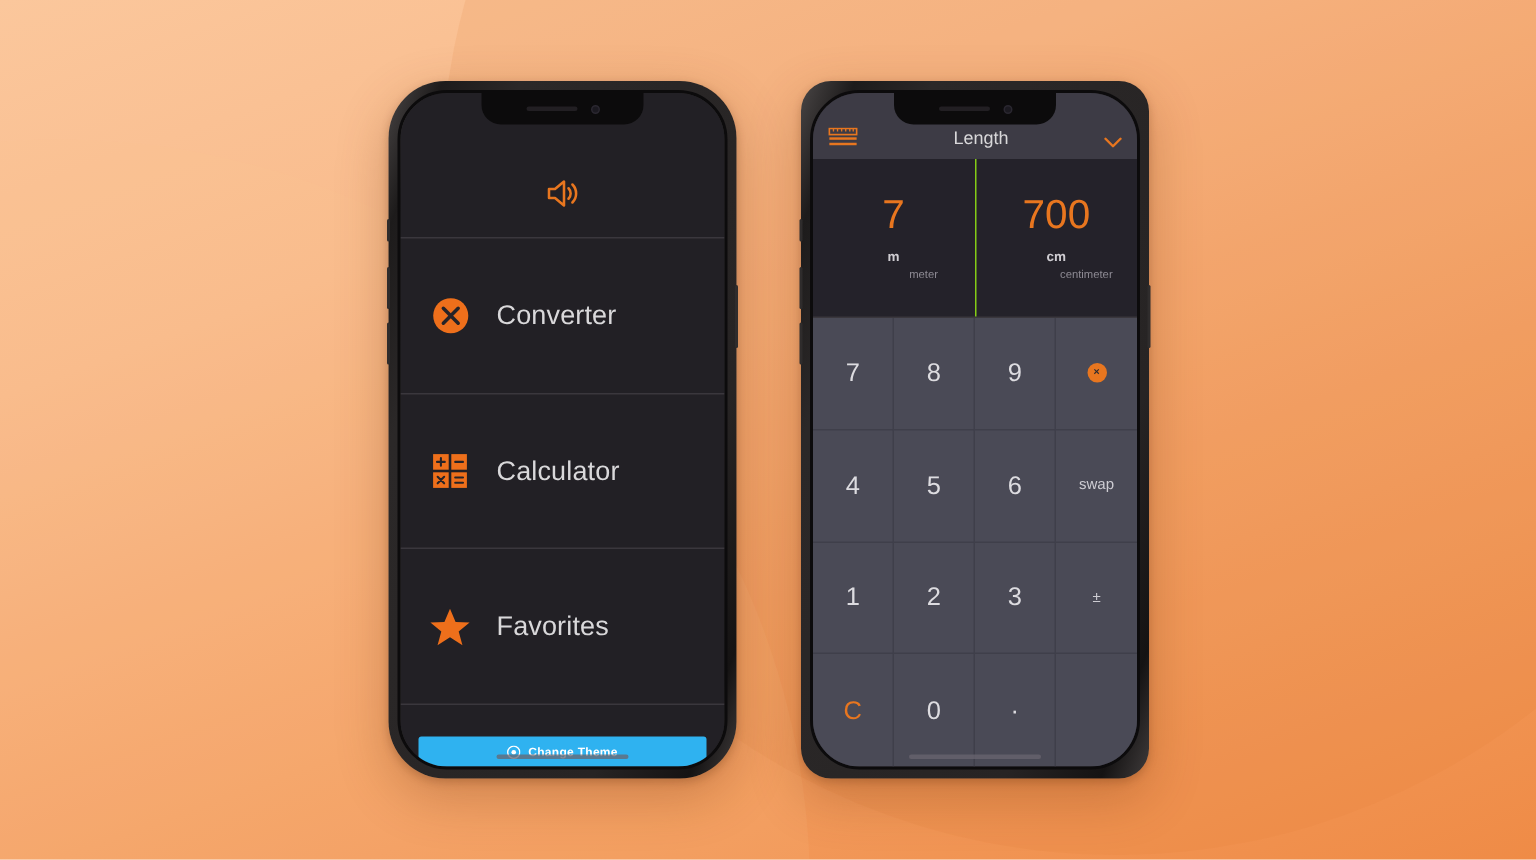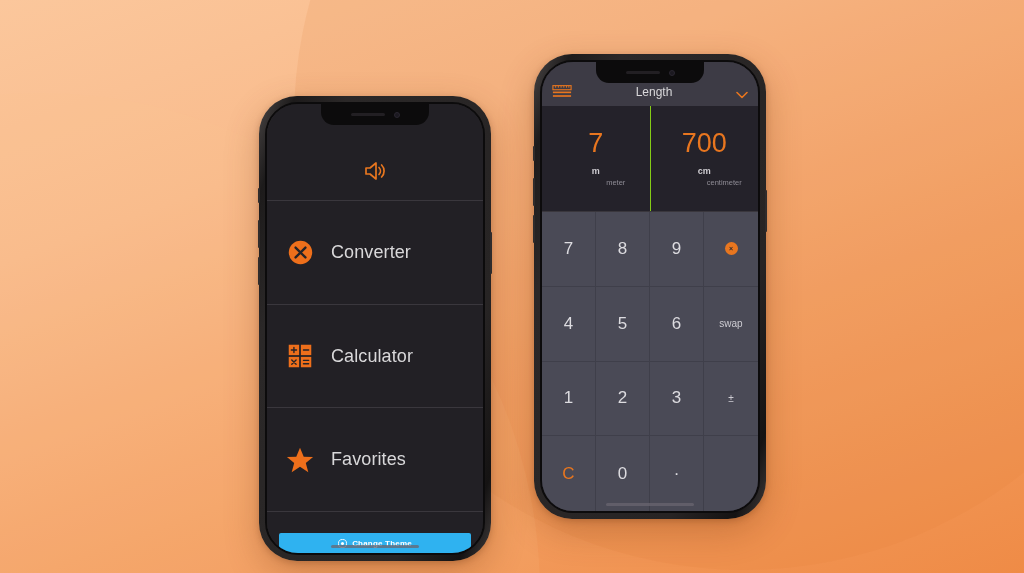--- a/index.html
+++ b/index.html
@@ -24,22 +24,22 @@
   }
 
   
   .phone{
     position:absolute; top:54px; width:232px; height:465px;
     border-radius:38px;
     background:linear-gradient(110deg,#4a4646 0%,#1d1b1b 9%,#2b2828 22%,#272424 76%,#151313 92%,#403c3c 100%);
     padding:6px;
     box-shadow:0 12px 34px rgba(120,55,15,0.30), 0 2px 6px rgba(90,40,10,0.25);
   }
-  .phone.p1{ left:259px;margin-top:42px; }
-  .phone.p2{ left:534px; }
+  .phone.p1{ left:259px; }
+  .phone.p2{ left:534px;border-radius:20px; }
   .phone-inner{
     position:relative; width:100%; height:100%;
     border-radius:33px; overflow:hidden;
     background:#201e24;
     border:2px solid #0c0b0c;
   }
   .notch{
     position:absolute; left:50%; transform:translateX(-50%); top:0;
     width:108px; height:21px; background:#0c0b0c;
     border-bottom-left-radius:13px; border-bottom-right-radius:13px;

